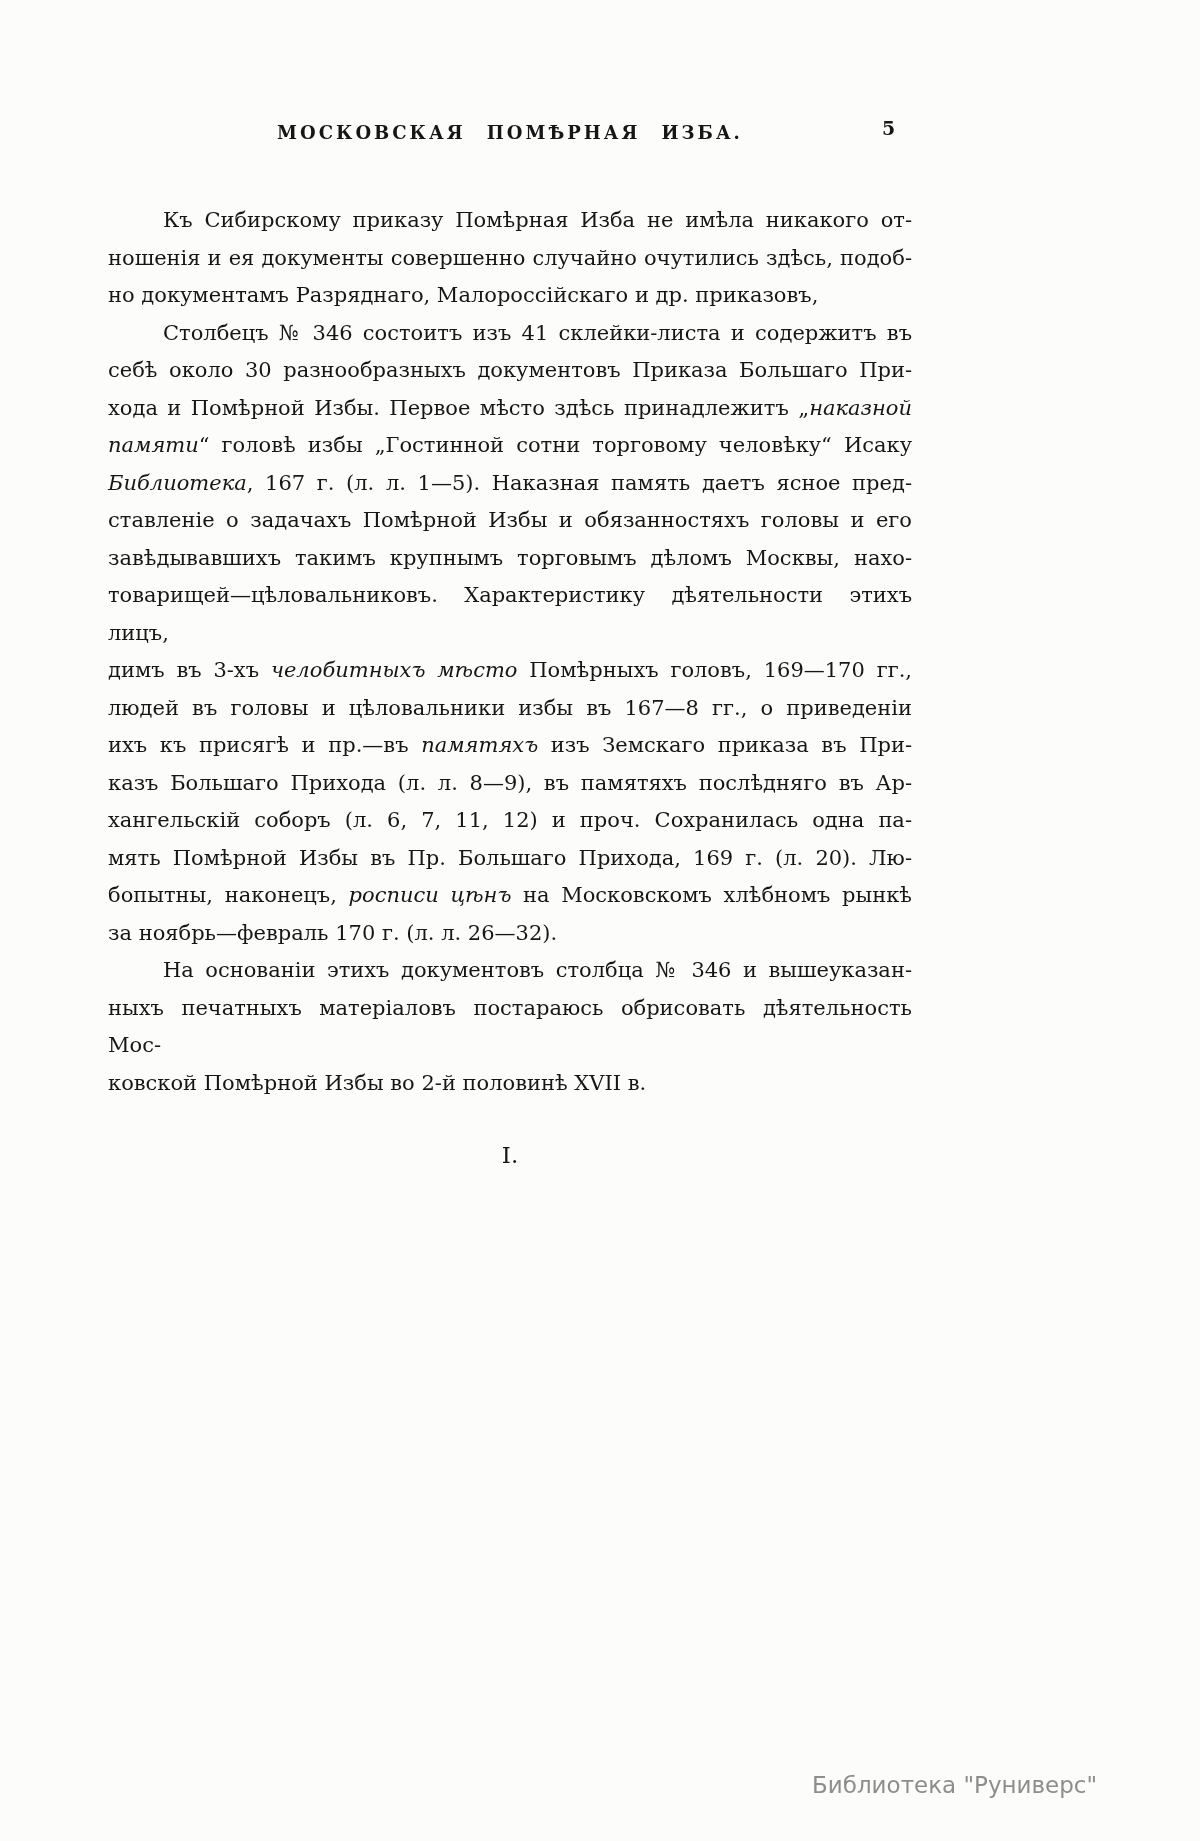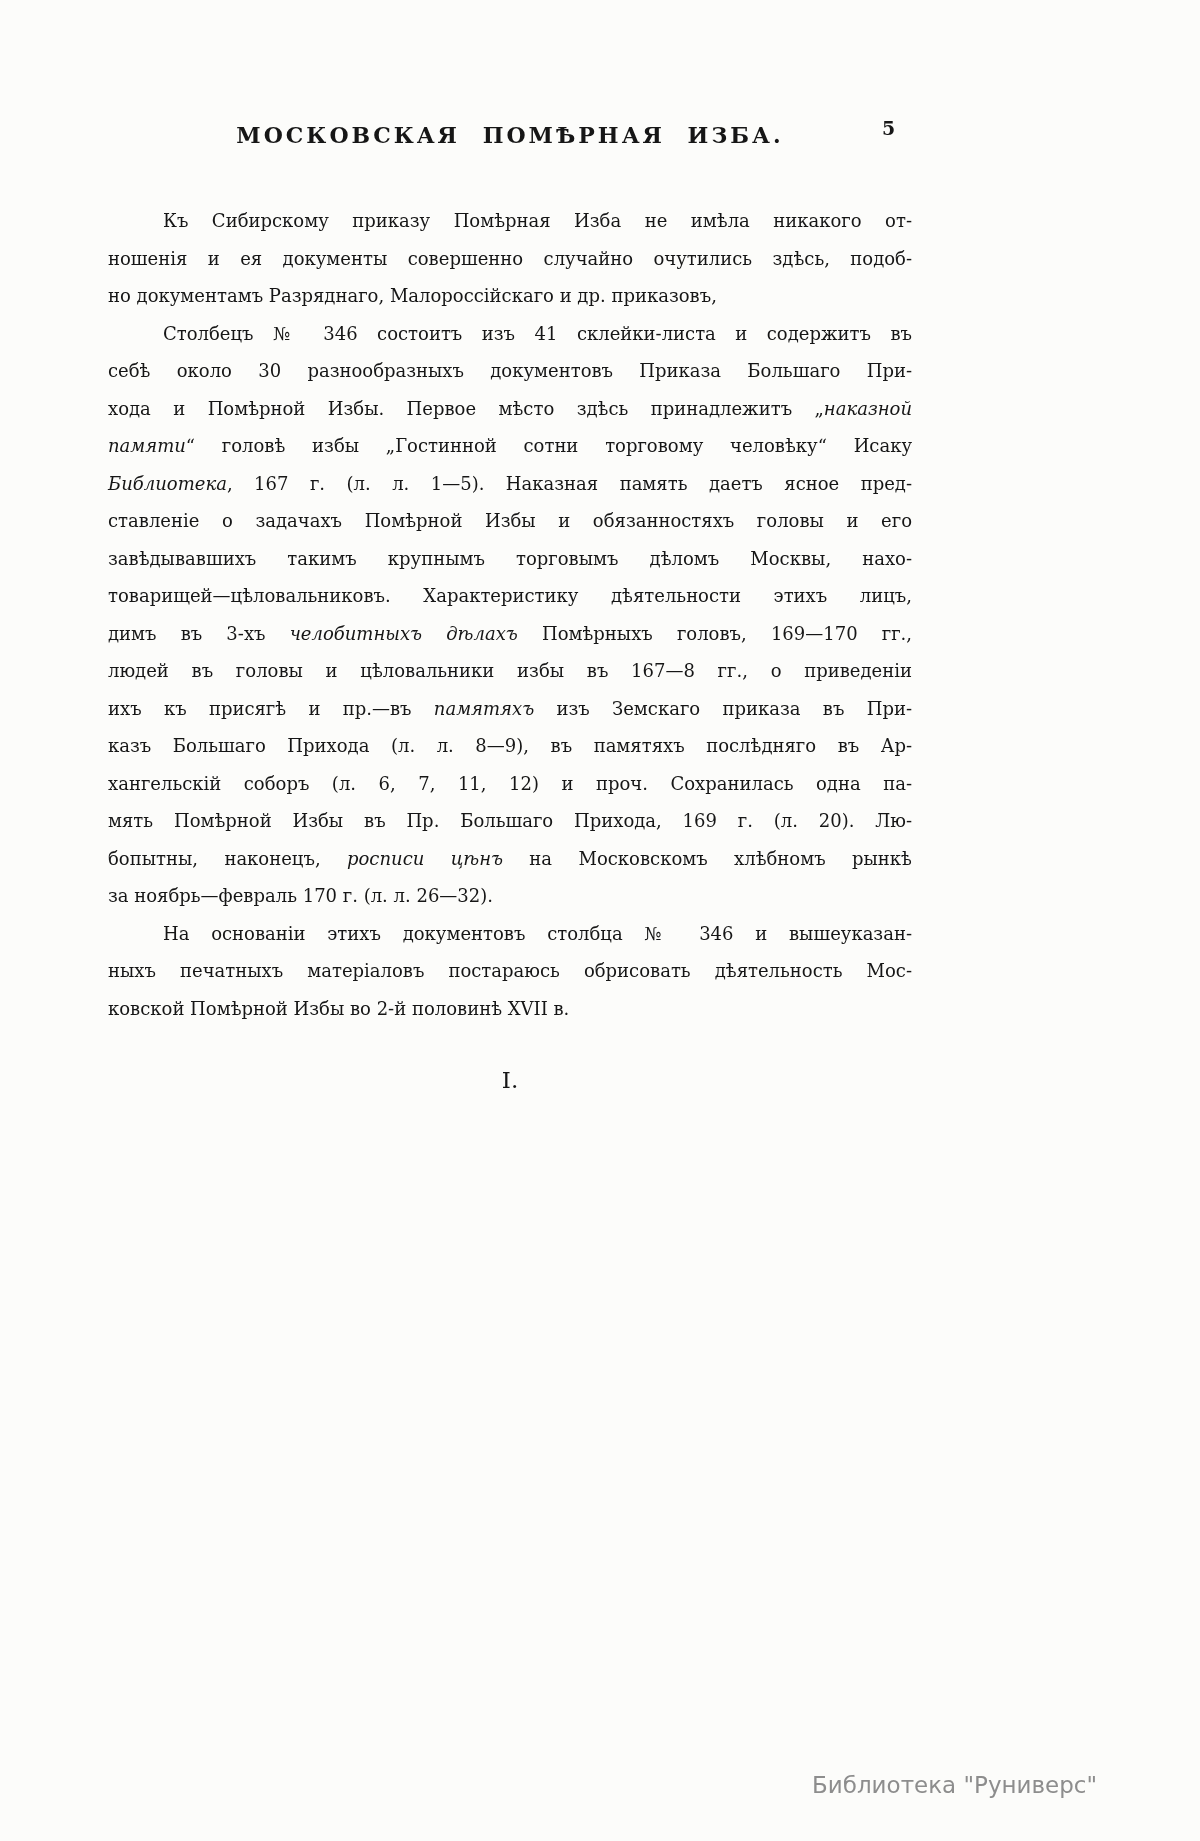--- a/index.html
+++ b/index.html
@@ -12,41 +12,41 @@
     font-family: "DejaVu Serif", serif;
     color: #161616;
     overflow: hidden;
   }
   .header-title {
     position: absolute;
     top: 122px;
     left: 108px;
     width: 804px;
     text-align: center;
-    font-size: 22px;
+    font-size: 18px;
     font-weight: bold;
     letter-spacing: 3px;
     word-spacing: 12px;
   }
   .page-number {
     position: absolute;
     top: 117px;
     left: 882px;
     font-size: 19px;
     font-weight: bold;
   }
   .text-column {
     position: absolute;
     left: 108px;
     top: 202px;
     width: 804px;
   }
   .paragraph { margin: 0; }
   .line {
-    font-size: 18px;
+    font-size: 21px;
     line-height: 37.5px;
     text-align: justify;
     text-align-last: justify;
   }
   .line.first { text-indent: 55px; }
   .line.last { text-align-last: left; }
   .it { font-style: italic; }
   .section-heading {
     font-size: 23px;
     line-height: 26px;
@@ -81,21 +81,21 @@
         </div>
         <div class="paragraph">
           <div class="line first"><span>Столбецъ № 346 состоитъ изъ 41 склейки-листа и содержитъ въ</span></div>
           <div class="line"><span>себѣ около 30 разнообразныхъ документовъ Приказа Большаго При-</span></div>
           <div class="line"><span>хода и Помѣрной Избы. Первое мѣсто здѣсь принадлежитъ „</span><span class="it">наказной</span></div>
           <div class="line"><span class="it">памяти</span><span>“ головѣ избы „Гостинной сотни торговому человѣку“ Исаку</span></div>
           <div class="line"><span class="it">Библиотека</span><span>, 167 г. (л. л. 1—5). Наказная память даетъ ясное пред-</span></div>
           <div class="line"><span>ставленіе о задачахъ Помѣрной Избы и обязанностяхъ головы и его</span></div>
           <div class="line"><span>завѣдывавшихъ такимъ крупнымъ торговымъ дѣломъ Москвы, нахо-</span></div>
           <div class="line"><span>товарищей—цѣловальниковъ. Характеристику дѣятельности этихъ лицъ,</span></div>
-          <div class="line"><span>димъ въ 3-хъ </span><span class="it">челобитныхъ дѣлахъ</span><span> Помѣрныхъ головъ, 169—170 гг.,</span></div>
+          <div class="line"><span>димъ въ 3-хъ </span><span class="it">челобитныхъ мѣсто</span><span> Помѣрныхъ головъ, 169—170 гг.,</span></div>
           <div class="line"><span>людей въ головы и цѣловальники избы въ 167—8 гг., о приведеніи</span></div>
           <div class="line"><span>ихъ къ присягѣ и пр.—въ </span><span class="it">памятяхъ</span><span> изъ Земскаго приказа въ При-</span></div>
           <div class="line"><span>казъ Большаго Прихода (л. л. 8—9), въ памятяхъ послѣдняго въ Ар-</span></div>
           <div class="line"><span>хангельскій соборъ (л. 6, 7, 11, 12) и проч. Сохранилась одна па-</span></div>
           <div class="line"><span>мять Помѣрной Избы въ Пр. Большаго Прихода, 169 г. (л. 20). Лю-</span></div>
           <div class="line"><span>бопытны, наконецъ, </span><span class="it">росписи цѣнъ</span><span> на Московскомъ хлѣбномъ рынкѣ</span></div>
           <div class="line last"><span>за ноябрь—февраль 170 г. (л. л. 26—32).</span></div>
         </div>
         <div class="paragraph">
           <div class="line first"><span>На основаніи этихъ документовъ столбца № 346 и вышеуказан-</span></div>

